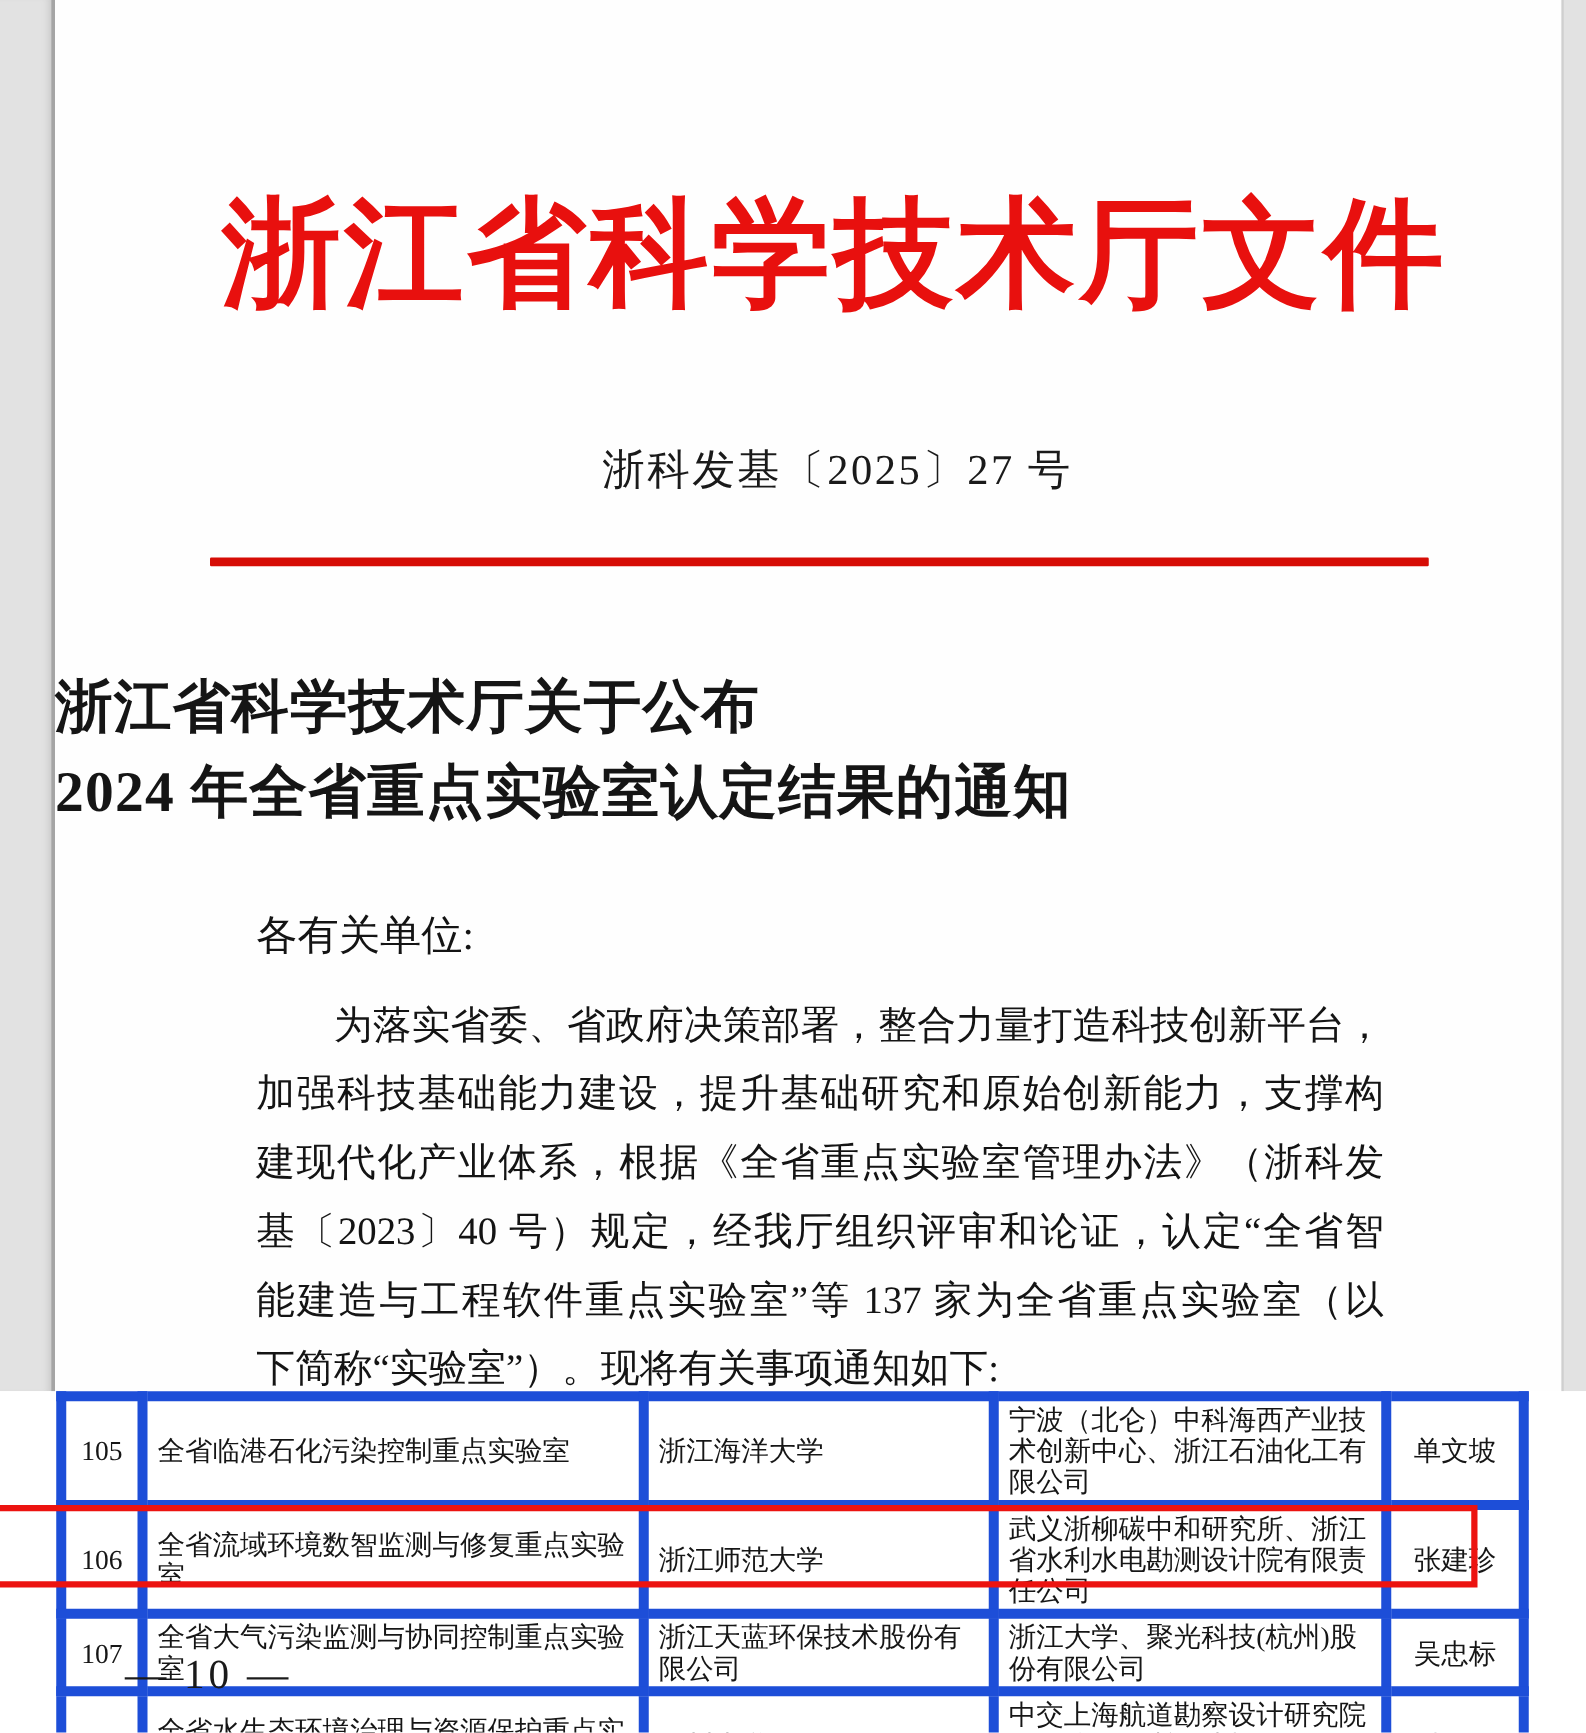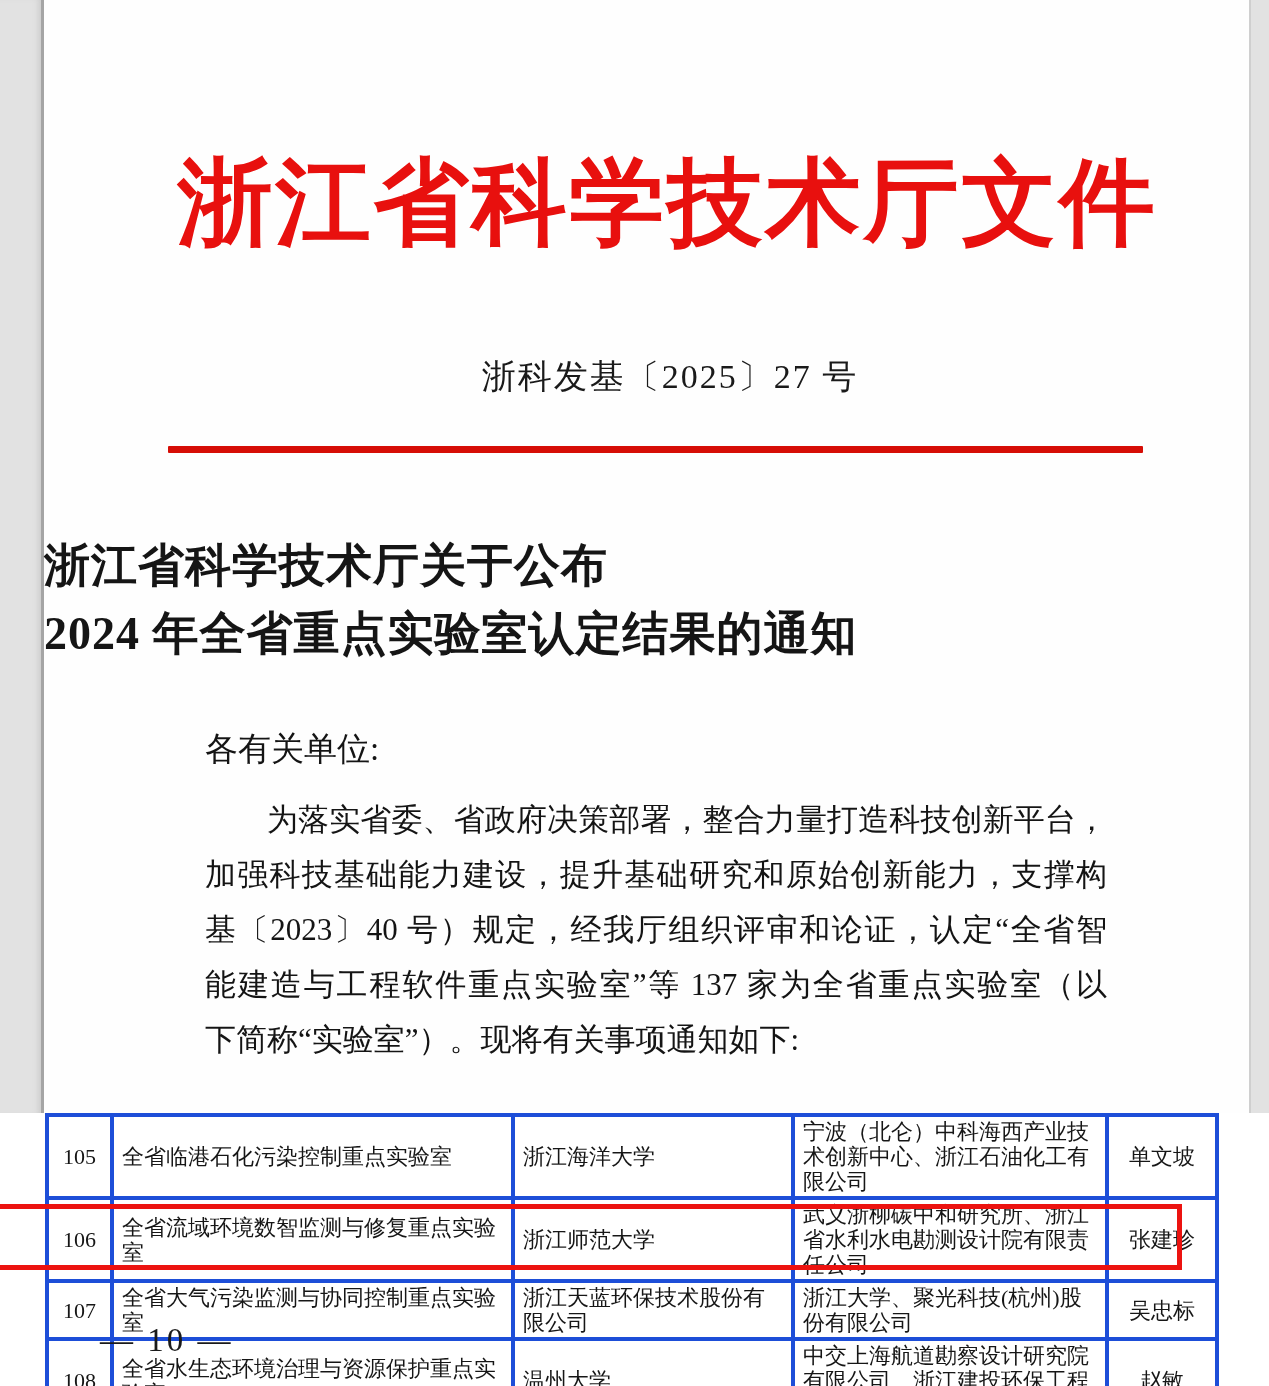--- a/index.html
+++ b/index.html
@@ -45,21 +45,21 @@
   .body-line.indent{padding-left:62px;}
   .body-line.last{text-align-last:left;}
 
   
   .table-section{position:absolute;left:0;top:1113px;width:1269px;height:273px;background:#ffffff;}
   table.results{
     position:absolute;left:45px;top:0;width:1170px;
     border-collapse:collapse;table-layout:fixed;
   }
   table.results td{
-    border:4px solid #1d4ed8;font-size:22px;line-height:25px;color:#161616;
+    border:8px solid #1d4ed8;font-size:22px;line-height:25px;color:#161616;
     padding:2px 8px;vertical-align:middle;overflow:hidden;
   }
   td.c-no,td.c-director{text-align:center;padding:2px 2px;}
   td.c-lab{padding-left:14px;}
   td.c-host{padding-left:10px;margin-left:21px;}
   td.c-partners{padding-left:9px;padding-right:4px;}
   tr.r1{height:50px;} tr.r2{height:49px;} tr.r3{height:50px;padding-left:40px;} tr.r4{height:50px;}
 
   .highlight-box{
     position:absolute;left:-12px;top:91px;width:1184px;height:56px;
@@ -82,20 +82,21 @@
 <div class="red-rule"></div>
 
 <div class="notice-title notice-line1">浙江省科学技术厅关于公布</div>
 <div class="notice-title notice-line2">2024 年全省重点实验室认定结果的通知</div>
 
 <div class="salutation">各有关单位:</div>
 
 <div class="body-block">
   <div class="body-line indent">为落实省委、省政府决策部署，整合力量打造科技创新平台，</div>
   <div class="body-line">加强科技基础能力建设，提升基础研究和原始创新能力，支撑构</div>
+  <div class="body-line">建现代化产业体系，根据《全省重点实验室管理办法》（浙科发</div>
   <div class="body-line">基〔2023〕40 号）规定，经我厅组织评审和论证，认定“全省智</div>
   <div class="body-line">能建造与工程软件重点实验室”等 137 家为全省重点实验室（以</div>
   <div class="body-line last">下简称“实验室”）。现将有关事项通知如下:</div>
 </div>
 
 <div class="table-section">
   <table class="results">
     <colgroup>
       <col style="width:65px">
         <col style="width:401px">

